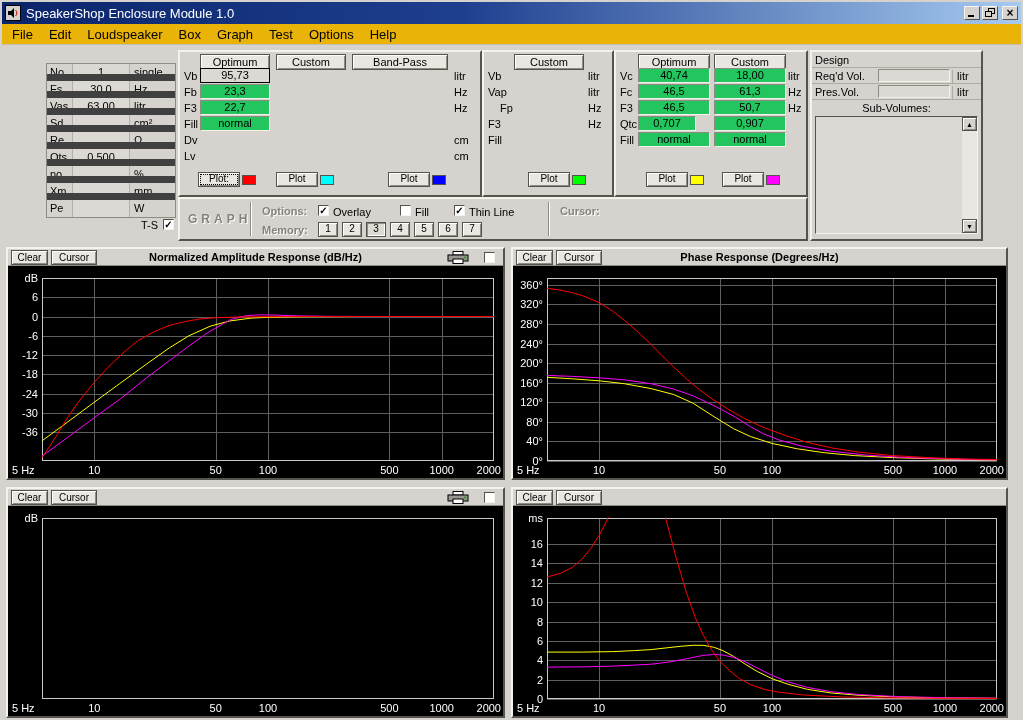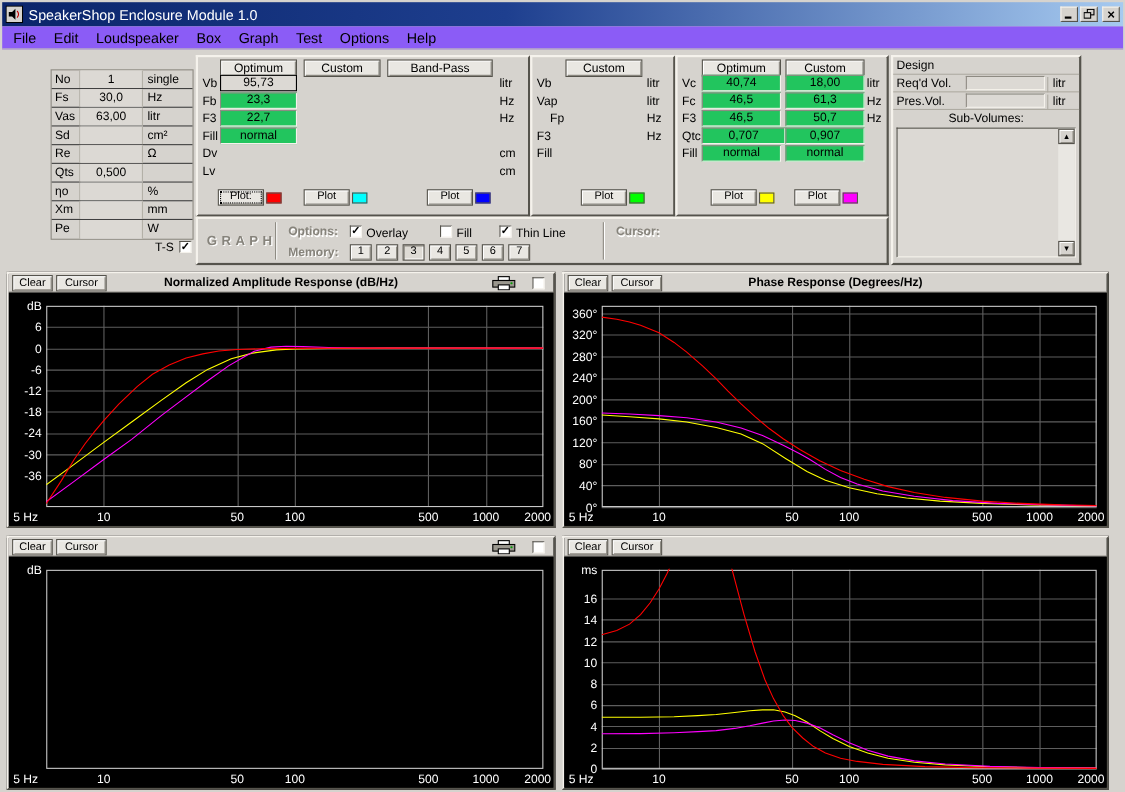--- a/index.html
+++ b/index.html
@@ -7,38 +7,38 @@
 body{position:relative;background:#d6d3ce;font-family:"Liberation Sans",sans-serif;font-size:12px;color:#000;overflow:hidden}
 
 
 .titlebar{position:absolute;left:2px;top:2px;right:2px;height:22px;
  background:linear-gradient(to right,#0a246a,#1e3f8f 45%,#a6caf0);display:flex;align-items:center;padding:0 3px}
 .app-icon{width:16px;height:16px;display:inline-block}
 .apptitle{color:#fff;font-weight:normal;font-size:13px;margin-left:5px;flex:1;white-space:nowrap}
 .winbtn{width:16px;height:14px;background:#d6d3ce;border:1px solid;border-color:#f5f2ec #55534c #55534c #f5f2ec;
  margin-left:2px;display:flex;align-items:center;justify-content:center;font-size:12px;font-weight:bold;line-height:10px;cursor:default}
 .winbtn.close{margin-left:4px}
-.menubar{position:absolute;left:2px;top:24px;right:2px;height:21px;background:#8b5cf6;display:flex;padding-left:2px;border-bottom:1px solid #c3c0b8}
+.menubar{position:absolute;left:2px;top:24px;right:2px;height:21px;background:#eab308;display:flex;padding-left:2px;border-bottom:1px solid #c3c0b8}
 .menuitem{padding:3px 8px;font-size:13px;white-space:nowrap}
 
 
 .panel{position:absolute;background:#d6d3ce;border:2px solid;border-color:#f5f2ec #55534c #55534c #f5f2ec}
 .btn{position:absolute;background:#e9e7e2;border:1px solid #55534c;box-shadow:inset 1px 1px 0 #fff,inset -1px -1px 0 #8e8b83;
  text-align:center;font-size:11px;line-height:14px;height:16px;white-space:nowrap;cursor:default}
 .btn.pressed{background:#dedbd5;border-color:#55534c;box-shadow:inset 1px 1px 0 #8e8b83,inset -1px -1px 0 #fff}
 .btn.focused{outline:1px dotted #000;outline-offset:-3px}
 .vsep{position:absolute;width:2px;border-left:1px solid #8e8b83;border-right:1px solid #fff}
 .dislabel{position:absolute;color:#86837b;font-weight:bold;font-size:11px;text-shadow:1px 1px 0 #fff;white-space:nowrap}
 .cbox{position:absolute;width:11px;height:11px;background:#fff;border:1px solid;border-color:#55534c #f5f2ec #f5f2ec #55534c;
  font-size:10px;font-weight:bold;line-height:9px;text-align:center}
 .cblabel{position:absolute;font-size:11px;white-space:nowrap}
 
 
 #driver-table{position:absolute;left:46px;top:63px;width:130px;border:1px solid #8e8b83;background:#d6d3ce}
-.drow{display:flex;height:17px;border-bottom:1px solid #404040}
+.drow{display:flex;height:17px;border-bottom:7px solid #404040}
 .drow:last-child{border-bottom:none}
 .dcell{font-size:11px;padding-top:2px;white-space:nowrap;overflow:hidden}
 .dlabel{width:26px;padding-left:3px;border-right:1px solid #b3b0a7}
 .dval{width:57px;border-right:1px solid #b3b0a7;background:#dcd9d4;text-align:center}
 .dunit{flex:1;padding-left:4px}
 #ts-row{position:absolute;left:46px;top:218px;width:130px;height:15px}
 #ts-row .cblabel{right:18px;top:1px}
 #ts-row .cbox{right:2px;top:1px}
 
 
@@ -215,21 +215,21 @@
     <div class="sunit" style="left: 172px; top: 18px;">litr</div>
     <div class="slabel" style="left: 4px; top: 34px;">Fc</div>
     <div class="scell" style="left: 22px; top: 32px; width: 72px;">46,5</div>
     <div class="scell" style="left: 98px; top: 32px; width: 72px;">61,3</div>
     <div class="sunit" style="left: 172px; top: 34px;">Hz</div>
     <div class="slabel" style="left: 4px; top: 50px;">F3</div>
     <div class="scell" style="left: 22px; top: 48px; width: 72px;">46,5</div>
     <div class="scell" style="left: 98px; top: 48px; width: 72px;">50,7</div>
     <div class="sunit" style="left: 172px; top: 50px;">Hz</div>
     <div class="slabel" style="left: 4px; top: 66px;">Qtc</div>
-    <div class="scell" style="left: 22px; top: 64px; width: 76px;">0,707</div>
+    <div class="scell" style="left: 22px; top: 64px; width: 58px;">0,707</div>
     <div class="scell" style="left: 98px; top: 64px; width: 72px;">0,907</div>
     <div class="slabel" style="left: 4px; top: 82px;">Fill</div>
     <div class="scell" style="left: 22px; top: 80px; width: 72px;">normal</div>
     <div class="scell" style="left: 98px; top: 80px; width: 72px;">normal</div>
     <div class="btn plotbtn" style="left: 30px; top: 120px;">Plot</div>
     <div class="swatch" style="left: 74px; top: 123px; background: rgb(255, 255, 0);"></div>
     <div class="btn plotbtn" style="left: 106px; top: 120px;">Plot</div>
     <div class="swatch" style="left: 150px; top: 123px; background: rgb(255, 0, 255);"></div>
   </div>
 

